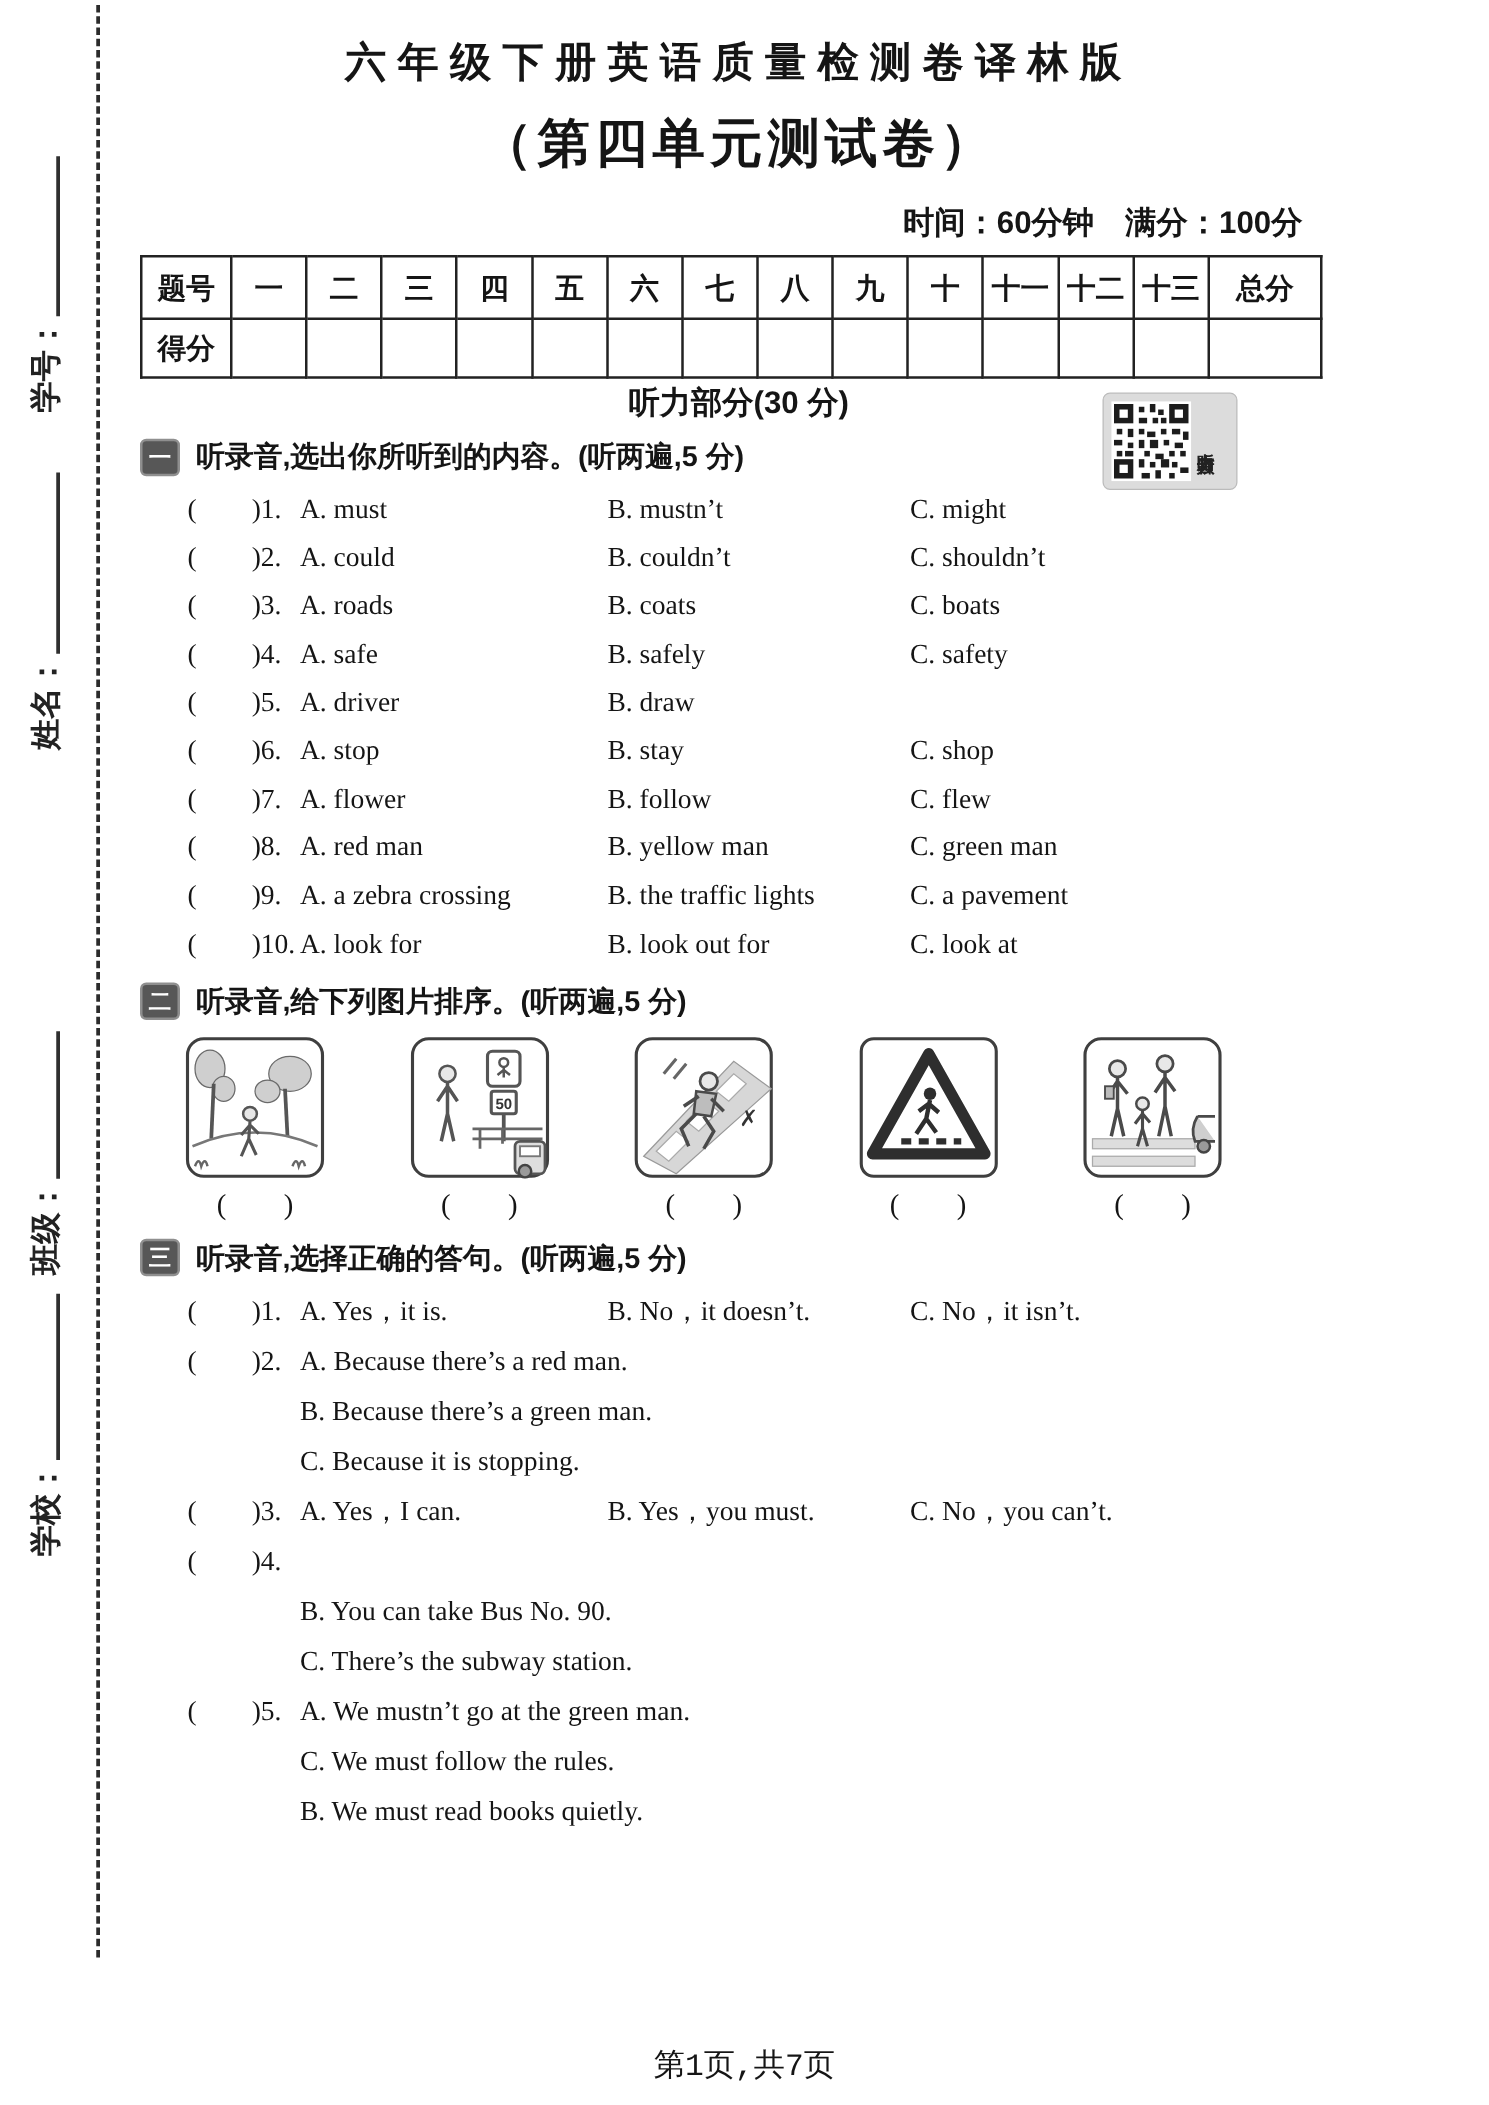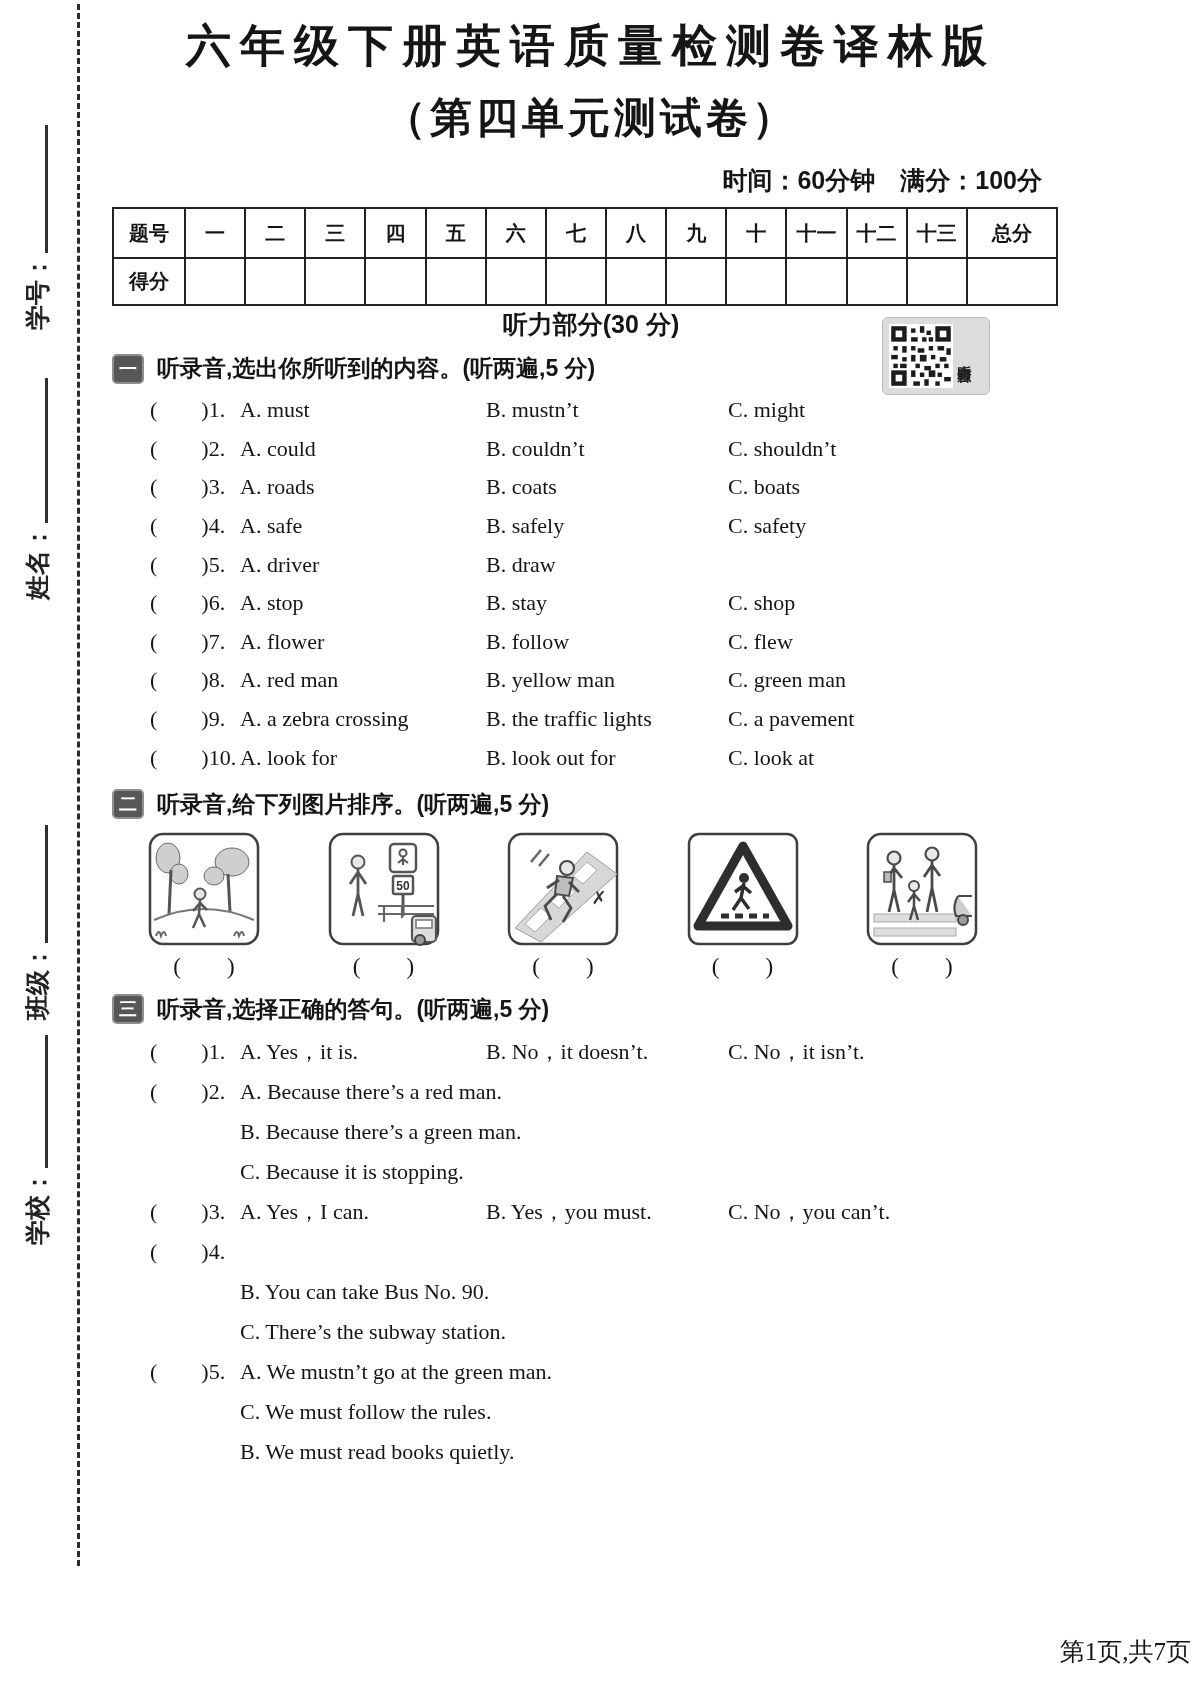--- a/index.html
+++ b/index.html
@@ -11,28 +11,28 @@
   
   .seal-dash{position:absolute;left:77px;top:4px;height:1562px;width:0;border-left:3px dashed #2b2b2b;}
   .seal-field{
     position:absolute;transform-origin:0 0;transform:rotate(-90deg);
     display:flex;align-items:flex-end;height:42px;font-size:25px;font-weight:600;color:#222;
   }
   .seal-field .lbl{white-space:nowrap;line-height:40px;}
   .seal-field .blank{flex:1;border-bottom:3px solid #2f2f2f;margin-bottom:9px;margin-left:2px;}
   
   .content{position:absolute;left:112px;top:0;width:958px;}
-  .title{margin-top:16px;text-align:center;font-size:45px;font-weight:800;letter-spacing:9px;
+  .title{margin-top:28px;text-align:center;font-size:33px;font-weight:800;letter-spacing:9px;
          font-family:Liberation Sans, sans-serif;white-space:nowrap;}
   .subtitle{margin-top:14px;text-align:center;font-size:42px;font-weight:800;letter-spacing:4px;
          font-family:"Liberation Serif","DejaVu Serif",serif;}
   .meta{margin-top:18px;margin-right:28px;text-align:right;font-size:25px;font-weight:600;}
   
   table.score{border-collapse:collapse;margin-top:10px;width:946px;table-layout:fixed;}
-  table.score td{border:2px solid #222;text-align:center;font-size:20px;font-weight:600;padding:0;}
+  table.score td{border:2px solid #222;text-align:center;font-size:23px;font-weight:600;padding:0;}
   table.score tr.hd td{height:48px;}
   table.score tr.sc td{height:45px;}
   table.score td.c0{width:70px;}
   table.score td.cl{width:88px;font-weight:800;}
   
   .listen-wrap{position:relative;}
   .listen-head{margin-top:2px;text-align:center;font-size:25px;font-weight:800;}
   .qr-box{position:absolute;right:80px;top:9px;width:108px;height:78px;background:#dcdcdc;
           border:1px solid #bbb;border-radius:6px;display:flex;align-items:center;padding:6px;box-sizing:border-box;}
   .qr-label{writing-mode:vertical-rl;font-size:14px;line-height:17px;letter-spacing:1px;color:#222;margin-left:3px;font-weight:600;}
@@ -47,22 +47,22 @@
   .q-row span{white-space:nowrap;}
   .q3 .q-row{height:40px;}
   .q3-line{display:grid;grid-template-columns:90px auto;padding-left:38px;height:40px;align-items:center;
          font-family:"Liberation Serif","DejaVu Serif",serif;font-size:22px;}
   .q3-line span{white-space:nowrap;}
   
   .fig-row{display:flex;justify-content:space-between;margin-top:12px;padding-left:36px;width:830px;}
   .fig{display:flex;flex-direction:column;align-items:center;}
   .fig .bracket{margin-top:5px;font-family:"Liberation Serif","DejaVu Serif",serif;font-size:23px;}
   
-  .footer{position:absolute;bottom:16px;width:100%;text-align:right;font-size:25px;
-          font-family:Liberation Serif, serif;}
+  .footer{position:absolute;bottom:16px;width:100%;text-align:center;font-size:25px;
+          font-family:Liberation Mono, monospace;}
 </style>
 </head>
 <body>
 
 <div class="seal-dash"></div>
 
 <div class="seal-field" style="top:330px;left:15px;width:205px;">
   <span class="lbl">学号：</span>
   <span class="blank"></span>
 </div>

